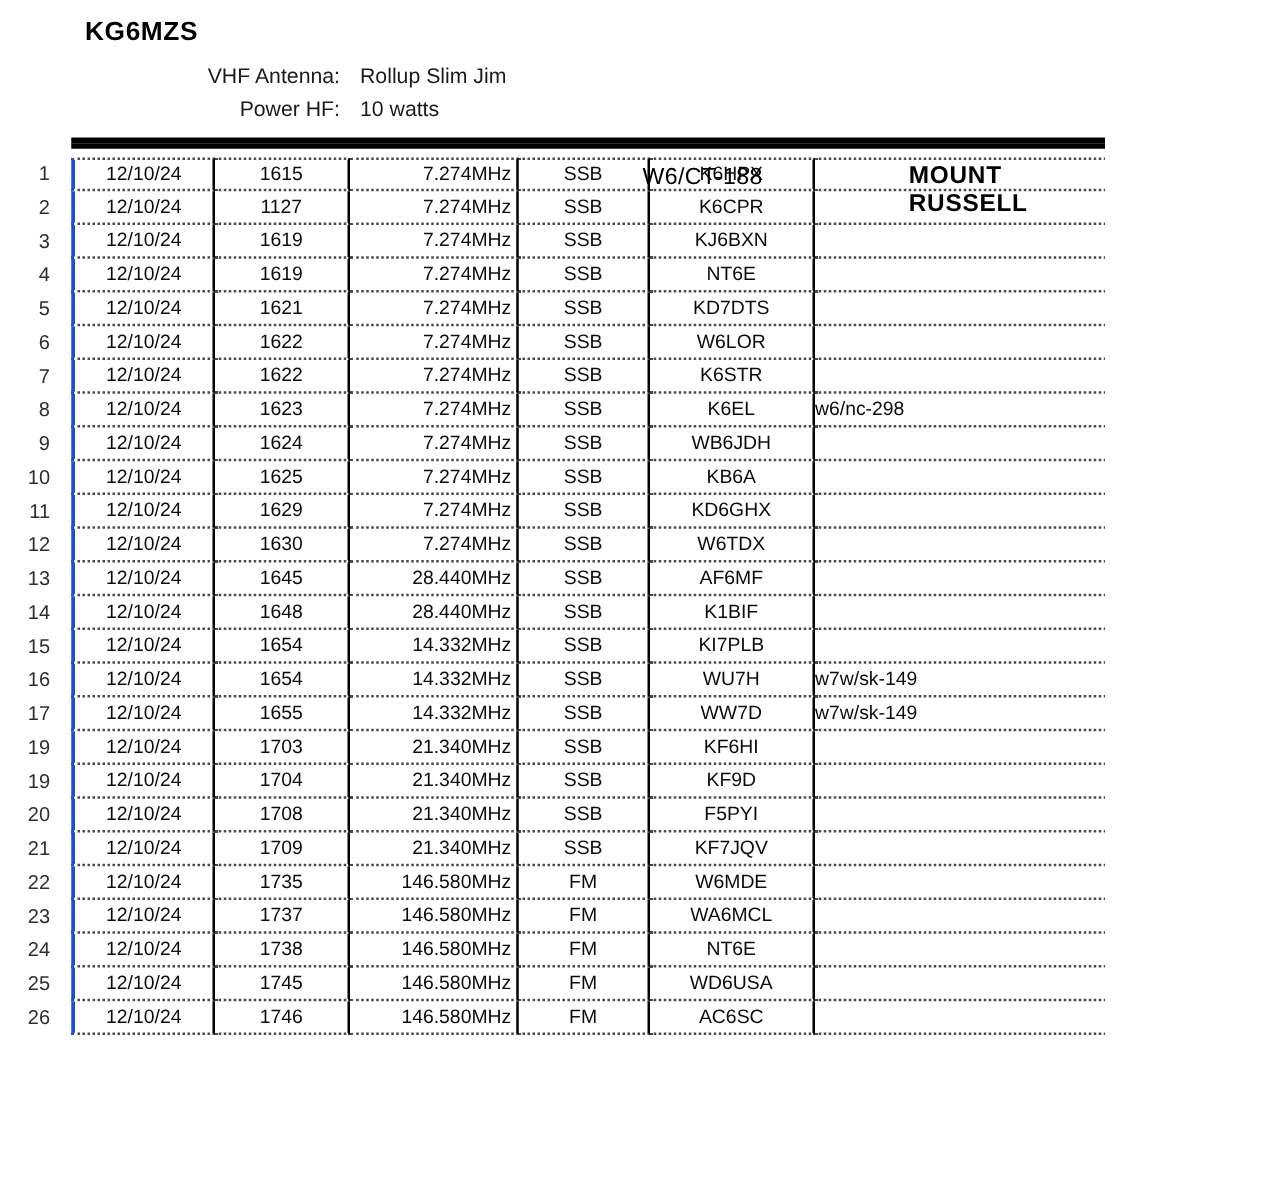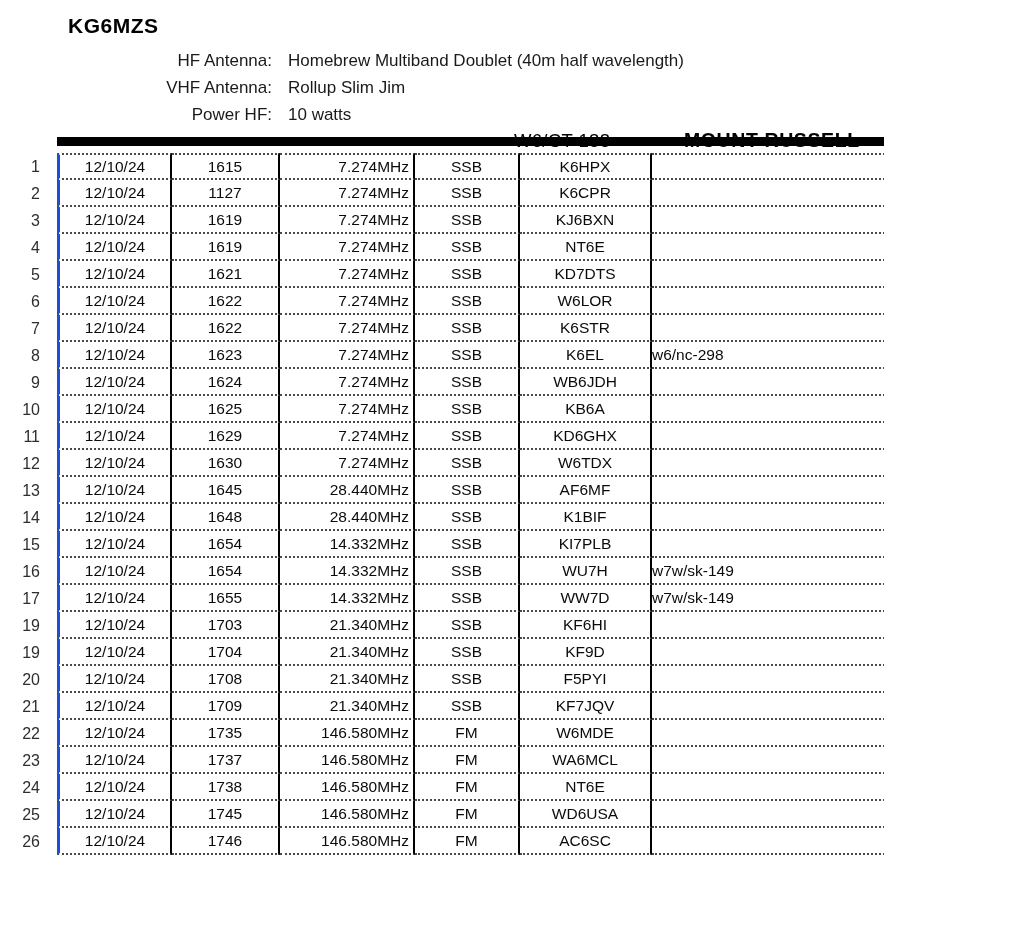--- a/index.html
+++ b/index.html
@@ -36,21 +36,21 @@
   .summit-ref {
     position: absolute;
     left: 514px;
     top: 130px;
     font-size: 18.5px;
     letter-spacing: 0.3px;
     color: #000;
   }
   .summit-name {
     position: absolute;
-    left: 684px;
+    left: 727px;
     top: 129px;
     font-size: 19.5px;
     font-weight: bold;
     letter-spacing: 0.6px;
     color: #000;
   }
   
   .rule {
     margin-left: 57px;
     width: 949px;
@@ -109,24 +109,20 @@
 </head>
 <body>
 
 <div class="page">
 
   <div class="header">
     <div class="callsign">KG6MZS</div>
 
     <div class="info-block">
       <div class="info-row">
-        <span class="info-label">HF Antenna:</span>
-        <span class="info-value">Homebrew Multiband Doublet (40m half wavelength)</span>
-      </div>
-      <div class="info-row">
         <span class="info-label">VHF Antenna:</span>
         <span class="info-value">Rollup Slim Jim</span>
       </div>
       <div class="info-row">
         <span class="info-label">Power HF:</span>
         <span class="info-value">10 watts</span>
       </div>
     </div>
 
     <div class="summit-ref">W6/CT-188</div>

